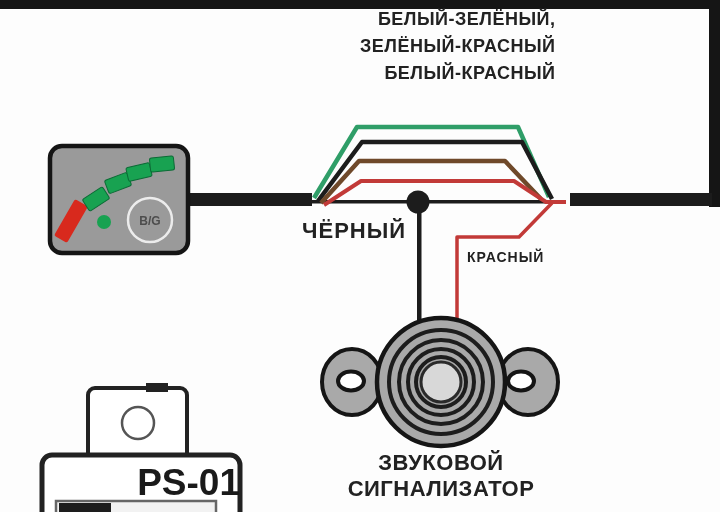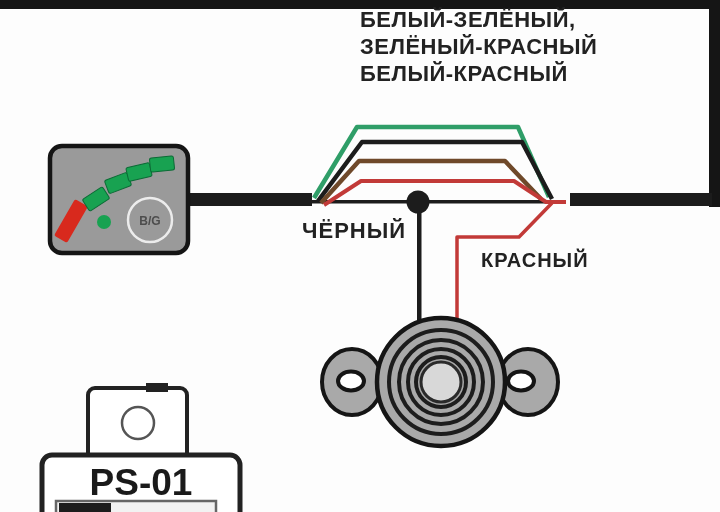--- a/index.html
+++ b/index.html
@@ -12,35 +12,35 @@
   }
   #diagram-svg{position:absolute;left:0;top:0;}
   .label{
     position:absolute;
     font-weight:bold;
     color:#222;
     white-space:nowrap;
   }
   .bundle-label{
     left:360px;top:6px;
-    font-size:22px;line-height:27px;letter-spacing:.5px;
+    font-size:18px;line-height:27px;letter-spacing:.5px;text-align:right;
   }
   .switch-label{
     left:27px;top:80px;
     font-size:21px;line-height:24px;letter-spacing:1.5px;
   }
   .black-wire-label{left:302px;top:218px;font-size:22px;letter-spacing:1px;text-align:center;}
-  .red-wire-label{left:481px;top:249px;font-size:20px;letter-spacing:1px;}
+  .red-wire-label{left:467px;top:249px;font-size:14px;letter-spacing:1px;}
   .buzzer-label{
     left:321px;top:450px;width:240px;
     text-align:center;font-size:22px;line-height:25.5px;letter-spacing:.5px;
   }
   .ps01-label{
     left:42px;top:460px;width:198px;
-    text-align:center;font-size:37px;line-height:46px;color:#1a1a1a;
+    text-align:right;font-size:37px;line-height:46px;color:#1a1a1a;
   }
 </style>
 </head>
 <body>
 
 <div id="stage">
 
   <svg id="diagram-svg" width="720" height="512" viewBox="0 0 720 512">
 
     <rect x="0" y="0" width="720" height="9" fill="#151515"></rect>
@@ -110,16 +110,20 @@
     <div>БЕЛЫЙ-ЗЕЛЁНЫЙ,</div>
     <div>ЗЕЛЁНЫЙ-КРАСНЫЙ</div>
     <div>БЕЛЫЙ-КРАСНЫЙ</div>
   </div>
 
 
   <div class="label black-wire-label">ЧЁРНЫЙ</div>
 
   <div class="label red-wire-label">КРАСНЫЙ</div>
 
+  <div class="label buzzer-label">
+    <div>ЗВУКОВОЙ</div>
+    <div>СИГНАЛИЗАТОР</div>
+  </div>
 
   <div class="label ps01-label">PS-01</div>
 
 </div>
 
 </body></html>

